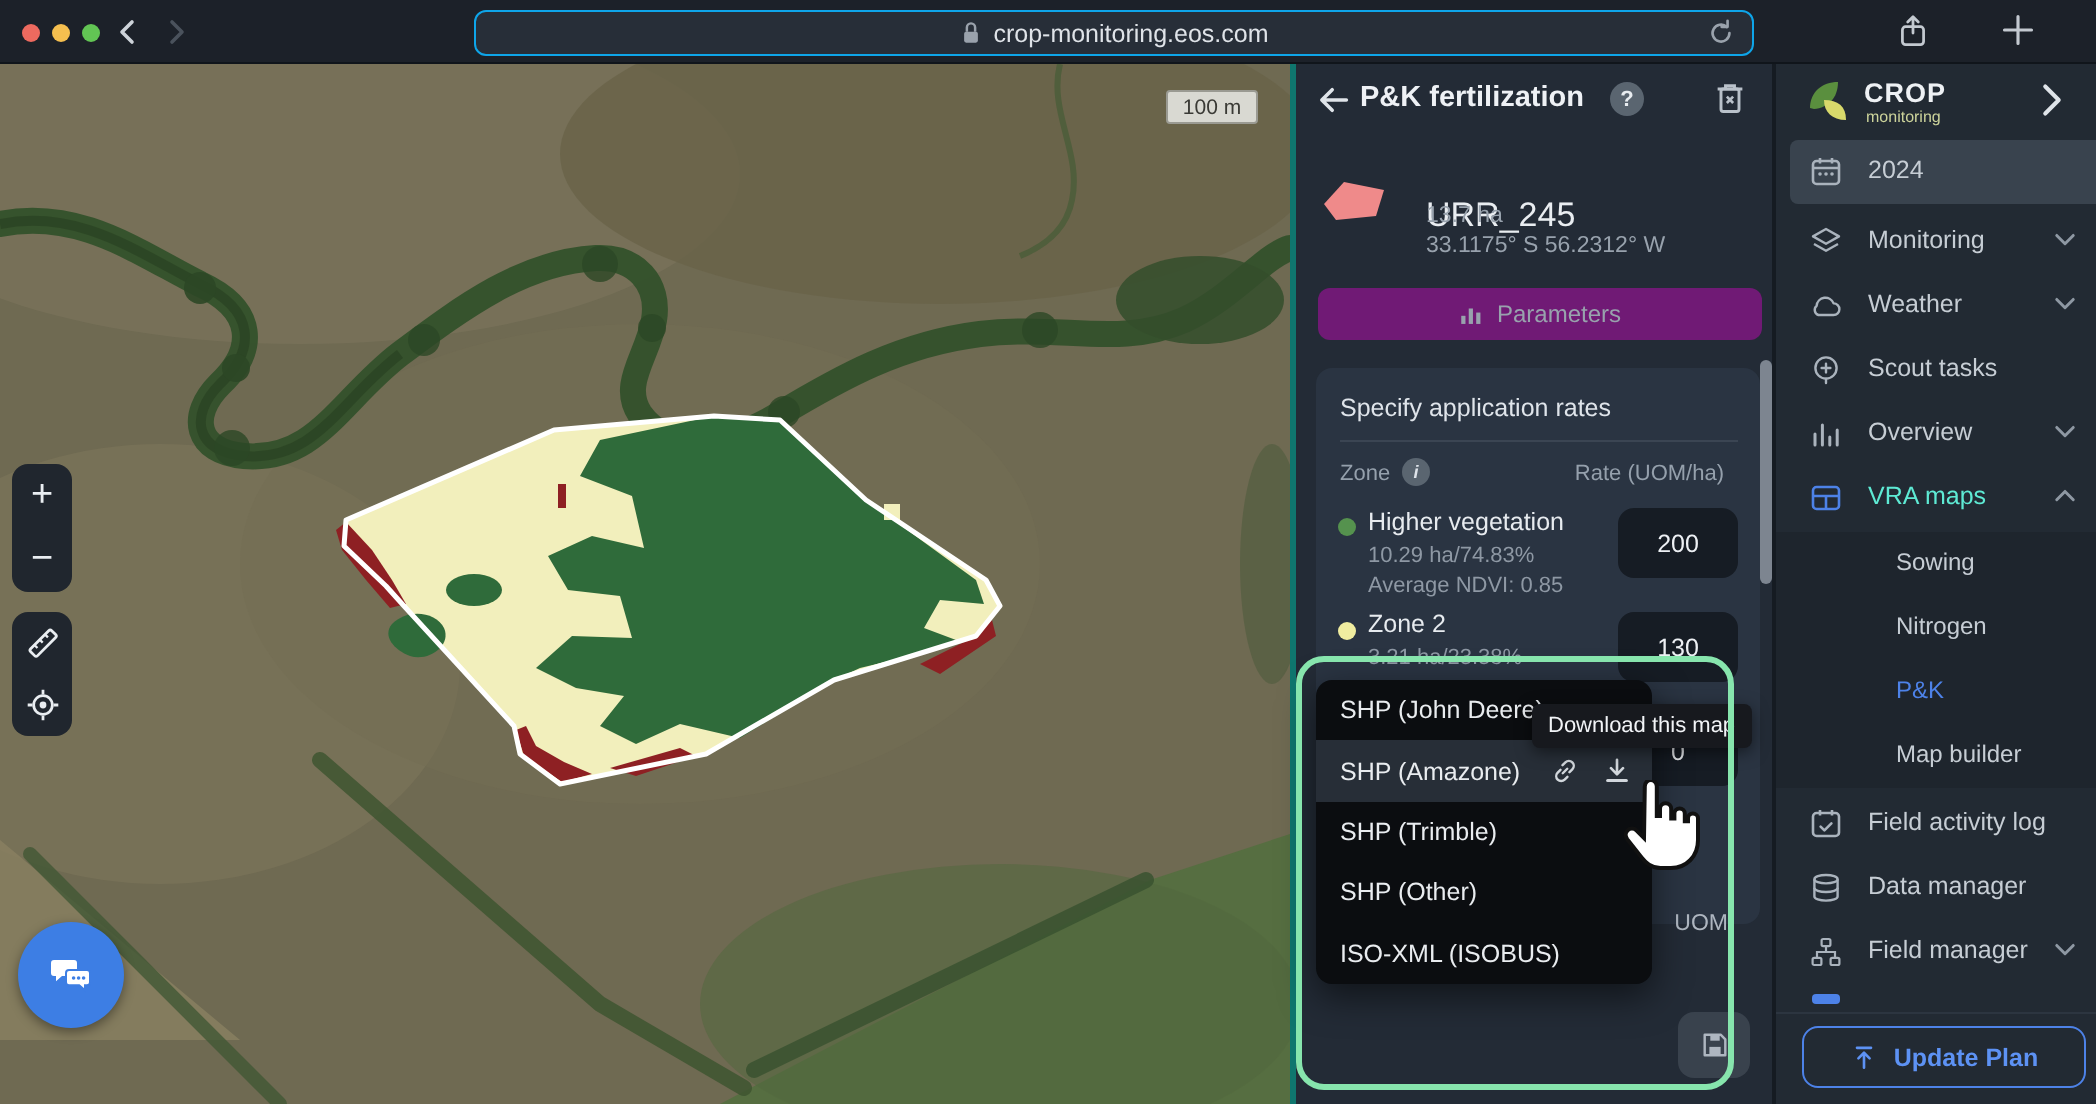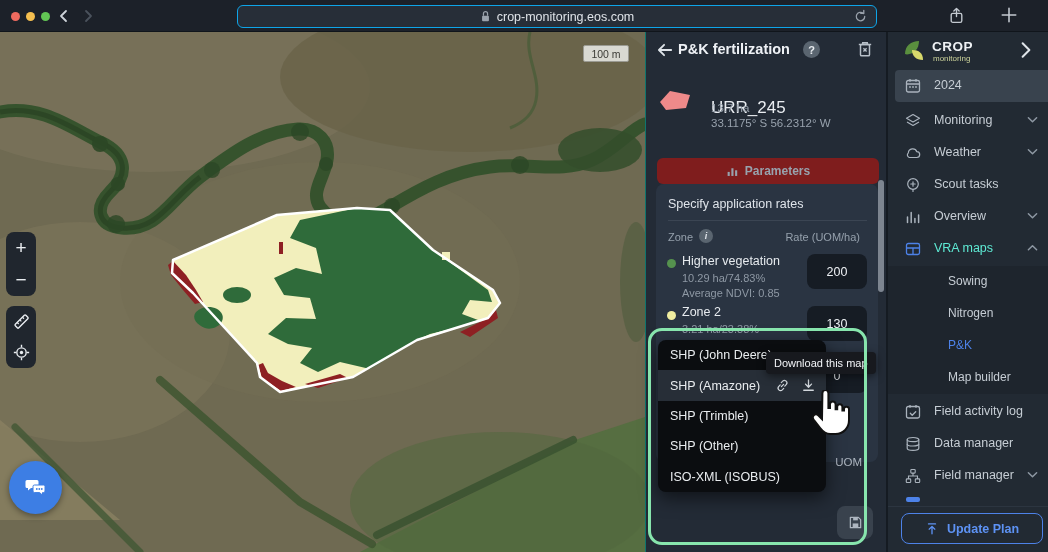--- a/index.html
+++ b/index.html
@@ -19,32 +19,32 @@
   
   .map { position:absolute; left:0; top:32px; width:645px; height:520px; overflow:hidden; background:#6f6a52; }
   .scalebadge { position:absolute; left:583px; top:13px; width:46px; height:17px; background:#d9d9d2; border:1px solid #9a9a92; color:#3a3a35; font-size:10.5px; display:flex; align-items:center; justify-content:center; border-radius:2px; }
   .mapctl { position:absolute; left:6px; background:#20262e; border-radius:8px; width:30px; display:flex; flex-direction:column; align-items:center; color:#e9edf1; }
   .mapctl.zoomctl { top:200px; height:64px; justify-content:space-around; font-size:19px; }
   .mapctl.toolctl { top:274px; height:62px; justify-content:space-around; }
   .mapctl .btn { width:30px; height:30px; display:flex; align-items:center; justify-content:center; cursor:pointer; }
   .chatbtn { position:absolute; left:9px; top:429px; width:53px; height:53px; border-radius:50%; background:#3d7ee4; display:flex; align-items:center; justify-content:center; box-shadow:0 2px 6px rgba(0,0,0,.4); }
 
   
-  .panel { position:absolute; left:645px; top:32px; width:241px; height:520px; background:#232b36; border-left:1px solid #0f766e;padding-left:28px; }
+  .panel { position:absolute; left:645px; top:32px; width:241px; height:520px; background:#232b36; border-left:3px solid #0f766e;padding-left:28px; }
   .p-header { position:absolute; left:0; top:0; width:100%; height:36px; display:flex; align-items:center; }
   .p-back { position:absolute; left:10px; top:9px; width:18px; height:18px; color:#dfe4e9; }
   .p-title { position:absolute; left:32px; top:9px; font-size:14.5px; font-weight:bold; color:#eef1f5; }
   .helpdot { position:absolute; left:157px; top:9px; width:17px; height:17px; border-radius:50%; background:#5a6570; color:#e8ecf0; font-size:11px; font-weight:bold; display:flex; align-items:center; justify-content:center; }
   .p-trash { position:absolute; right:12px; top:8px; width:18px; height:18px; color:#b9c1ca; }
   .fieldrow { position:absolute; left:10px; top:48px; }
   .fieldswatch { position:absolute; left:0px; top:6px; }
   .fieldname { position:absolute; left:55px; top:18px; font-size:17px; color:#e9edf1; white-space:nowrap; }
   .fieldarea { position:absolute; left:55px; top:22px; font-size:11.5px; color:#98a2ad; white-space:nowrap; }
   .fieldcoords { position:absolute; left:55px; top:37px; font-size:11.5px; color:#98a2ad; white-space:nowrap; }
-  .tabs { position:absolute; left:11px; top:126px; width:222px; height:26px; background:#7f1d1d; border-radius:6px; display:flex;font-weight:bold; }
+  .tabs { position:absolute; left:11px; top:112px; width:222px; height:26px; background:#701a75; border-radius:6px; display:flex; }
   .tab { flex:1; display:flex; align-items:center; justify-content:center; gap:6px; font-size:12px; color:#98a2ad; cursor:pointer; }
   .tab.active { background:#20304f; border:1.5px solid #4d82e8; border-radius:6px; color:#5d92f4; }
   .ratescard { position:absolute; left:10px; top:152px; width:222px; height:278px; background:#2a3442; border-radius:8px; }
   .rc-head { position:absolute; left:12px; top:13px; font-size:12.5px; color:#dfe4ea; }
   .rc-div { position:absolute; left:12px; top:36px; width:199px; height:1px; background:#3b4553; }
   .rc-colzone { position:absolute; left:12px; top:47px; font-size:11px; color:#95a0ac; }
   .infodot { position:absolute; left:43px; top:45px; width:14px; height:14px; border-radius:50%; background:#5a6570; color:#dfe4ea; font-size:9px; font-style:italic; font-weight:bold; display:flex; align-items:center; justify-content:center; }
   .rc-colrate { position:absolute; right:18px; top:47px; font-size:11px; color:#95a0ac;margin-left:23px; }
   .zdot { position:absolute; width:9px; height:9px; border-radius:50%; }
   .zname { position:absolute; left:26px; font-size:12.5px; color:#e7ebef; white-space:nowrap; }

